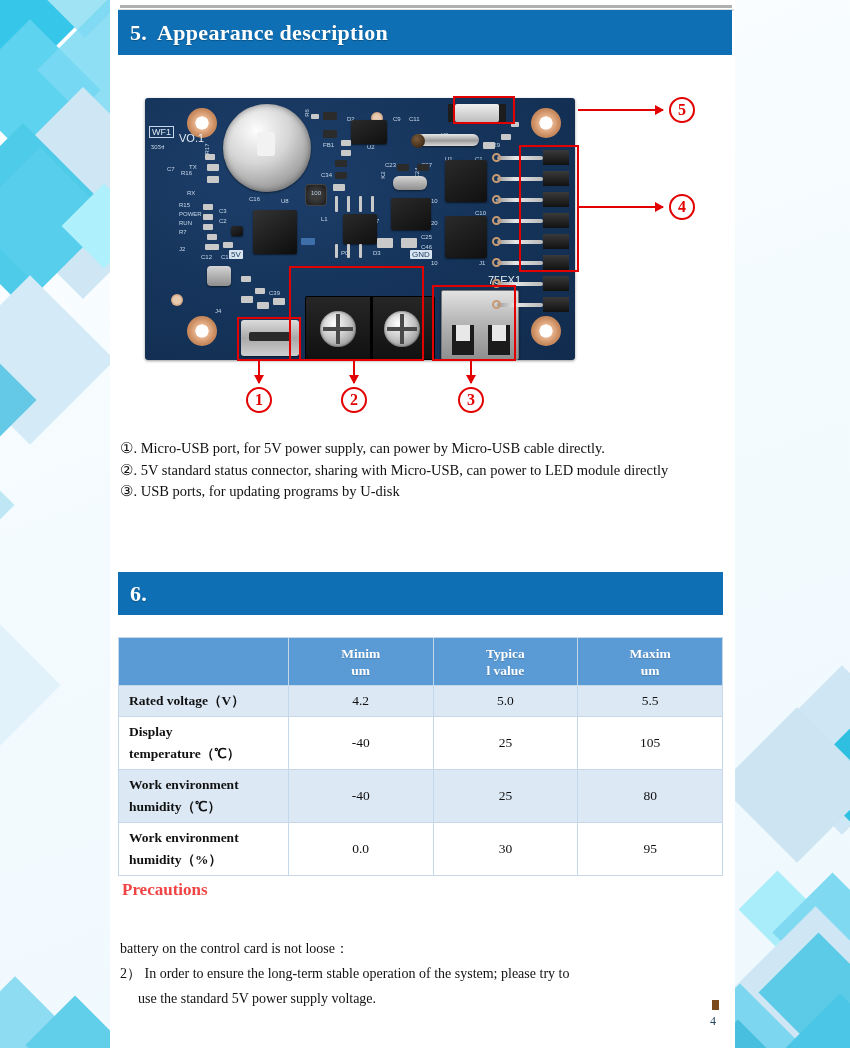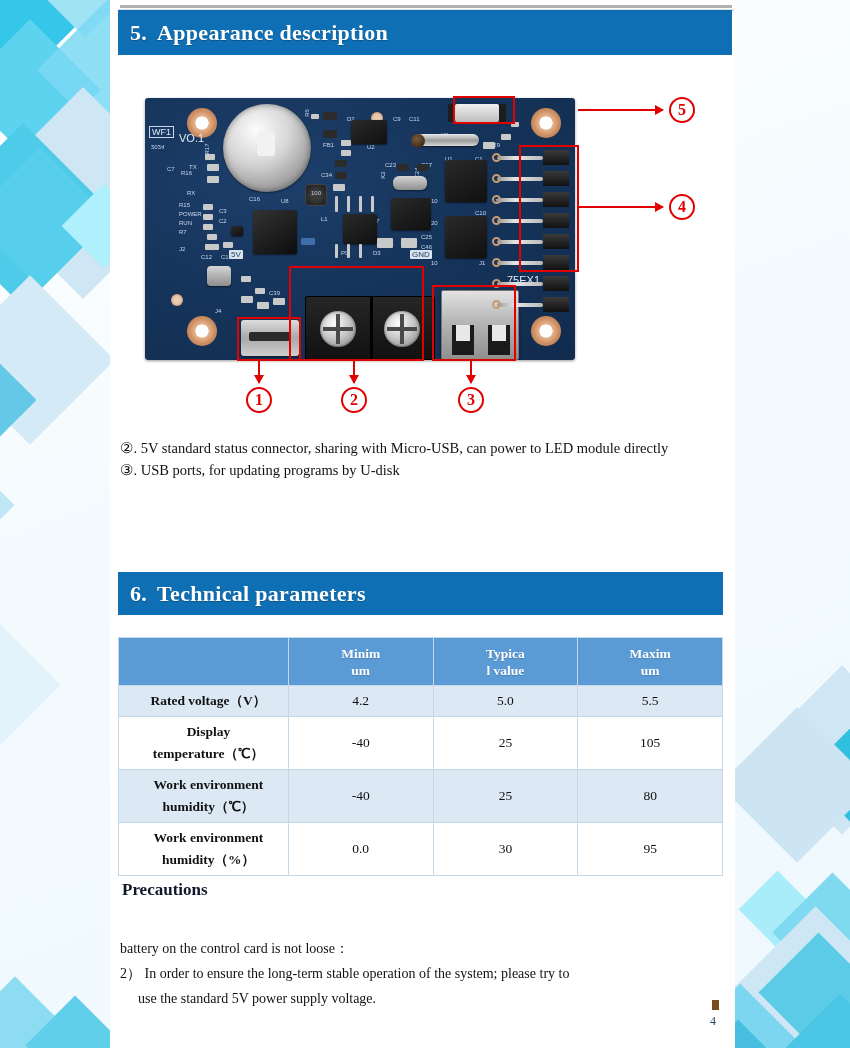--- a/index.html
+++ b/index.html
@@ -158,31 +158,31 @@
   #legend .cnum { font-size:15px; }
 
   
   #tbl { position:absolute; left:118px; top:637px; width:605px;
          border-collapse:collapse; font-size:13.5px; color:#111; }
   #tbl th, #tbl td { border:1px solid #c5d8ea; padding:0; }
   #tbl thead th { background:#5b9bd5; color:#ffffff; font-weight:bold;
          height:48px; vertical-align:middle; line-height:17px;
          text-shadow:0 1px 1px rgba(0,0,0,.2); }
   #tbl th.blank { background:#5b9bd5; }
-  #tbl td.lbl { font-weight:bold; padding:4px 0 4px 10px; line-height:22px;text-align:center; }
+  #tbl td.lbl { font-weight:bold; padding:4px 0 4px 10px; line-height:22px; }
   #tbl td.val { text-align:center; }
   #tbl tr.alt td { background:#dce9f5; }
   #tbl tr.plain td { background:#ffffff; }
   #tbl td.c1 { width:170px; }
   #tbl td.c2, #tbl td.c3, #tbl td.c4,
   #tbl th.c2, #tbl th.c3, #tbl th.c4 { width:145px; }
 
   
   #prec-title { position:absolute; left:122px; top:880px; font-size:17px;
-                font-weight:bold; color:#0f172a; }
+                font-weight:bold; color:#ef4444; }
   #prec { position:absolute; left:120px; top:936px; width:600px;
           font-size:14px; color:#111; line-height:25px; }
   #prec .indent { padding-left:18px; }
   .whiteband { position:absolute; left:110px; top:1006px; width:625px; height:26px;
                background:#ffffff; border-radius:0 0 3px 3px; z-index:2; }
   #pageno { position:absolute; left:710px; top:1014px; font-size:12px; color:#24475f;
             font-family:"Liberation Serif", serif; z-index:4; }
   #footmark { position:absolute; left:712px; top:1000px; width:7px; height:10px;
             background:#7a4a1d; z-index:4; }
 </style>
@@ -242,21 +242,21 @@
       <div class="pad" style="left:386px;top:218px;"></div>
       <div class="pad small" style="left:26px;top:196px;"></div>
       <div class="pad small" style="left:226px;top:14px;"></div>
       <div class="pad small" style="left:268px;top:36px;"></div>
 
       <div class="batt"></div>
 
       <div class="silk box" style="left:4px;top:28px;">WF1</div>
       <div class="silk big" style="left:34px;top:34px;">VO.1</div>
       <div class="silk" style="left:6px;top:46px;transform:scaleY(-1);">2024</div>
-      <div class="silk big" style="left:362px;top:176px;">75EX1</div>
+      <div class="silk big" style="left:343px;top:176px;">75EX1</div>
       <div class="silkpad" style="left:84px;top:152px;">5V</div>
       <div class="silkpad" style="left:265px;top:152px;">GND</div>
 
       <div class="silk" style="left:158px;top:12px;transform:rotate(-90deg);">R6</div>
       <div class="silk" style="left:56px;top:48px;transform:rotate(-90deg);">R17</div>
       <div class="silk" style="left:44px;top:66px;">TX</div>
       <div class="silk" style="left:42px;top:92px;">RX</div>
       <div class="silk" style="left:36px;top:72px;">R16</div>
       <div class="silk" style="left:22px;top:68px;">C7</div>
       <div class="silk" style="left:34px;top:104px;">R15</div>
@@ -417,30 +417,32 @@
   <div class="rbox" style="left:289px;top:266px;width:135px;height:95px;"></div>
   <div class="rline arrow-up" style="left:353px;top:361px;width:2px;height:22px;"></div>
   <div class="callout" style="left:341px;top:387px;">2</div>
 
   <div class="rbox" style="left:432px;top:285px;width:84px;height:76px;"></div>
   <div class="rline arrow-up" style="left:470px;top:361px;width:2px;height:22px;"></div>
   <div class="callout" style="left:458px;top:387px;">3</div>
 
   <div id="legend">
     <div class="li">
+      <span class="cnum">①</span><span>. Micro-USB port, for 5V power supply, can power by Micro-USB cable directly.</span>
+    </div>
+    <div class="li">
       <span class="cnum">②</span><span>. 5V standard status connector, sharing with Micro-USB, can power to LED module directly</span>
     </div>
     <div class="li">
       <span class="cnum">③</span><span>. USB ports, for updating programs by U-disk</span>
     </div>
   </div>
 
   <div class="sec-bar" id="sec6">
     <span class="sec-num">6.</span>
-    <span>Technical parameters</span>
   </div>
 
   <table id="tbl">
     <thead>
       <tr>
         <th class="blank c1"></th>
         <th class="c2">
           <div>Minim</div>
           <div>um</div>
         </th>

